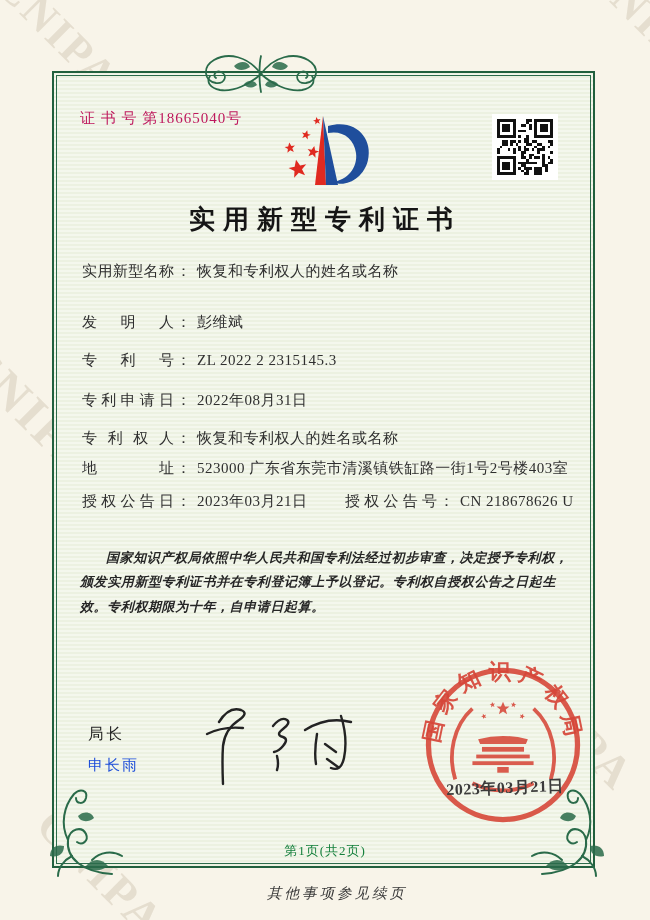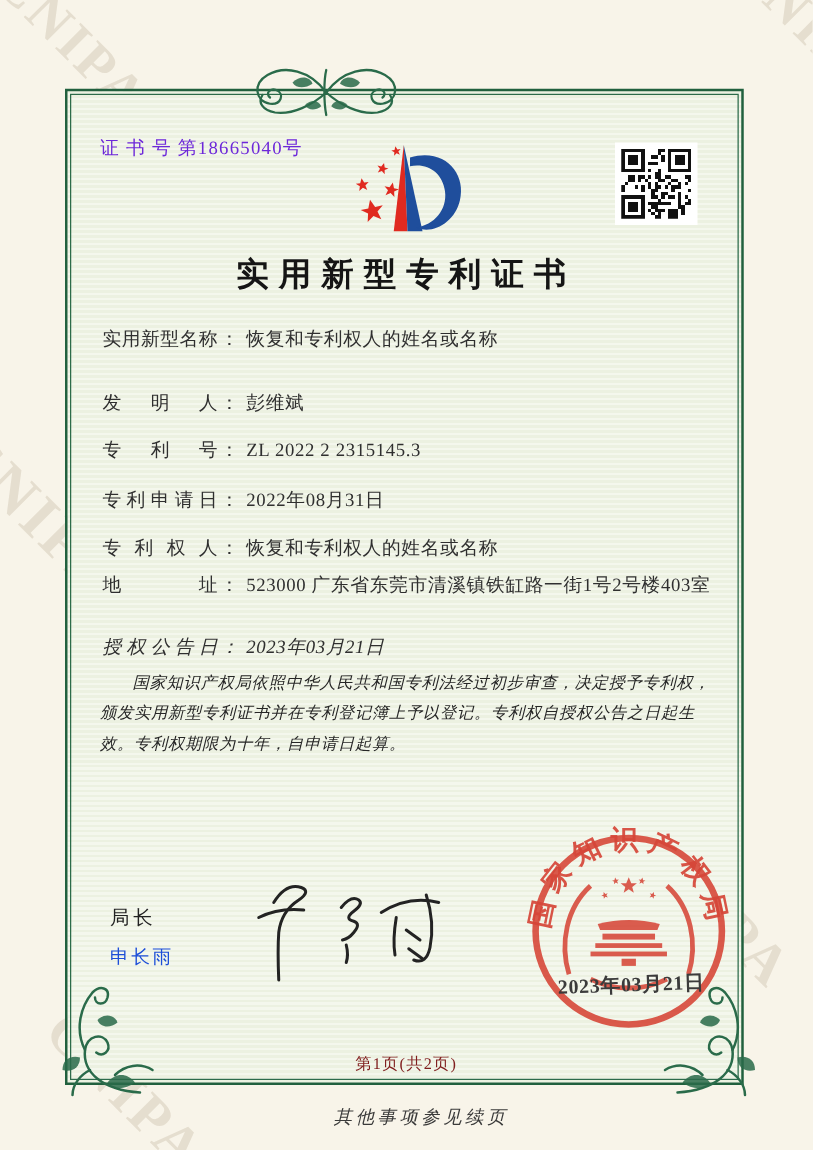--- a/index.html
+++ b/index.html
@@ -23,51 +23,51 @@
   .frame{
     position:absolute;left:52px;top:71px;width:543px;height:797px;
     border:2.5px solid #21603e;
     background:repeating-linear-gradient(0deg,#ecf1e1 0px,#ecf1e1 2px,#f4f7ed 2px,#f4f7ed 4px);
     box-sizing:border-box;
   }
   .frame-inner{
     position:absolute;inset:2px;border:1px solid #2c6b4a;
   }
   
-  .cert-no{position:absolute;left:80px;top:109px;font-size:15px;letter-spacing:1px;color:#6d28d9;}
+  .cert-no{position:absolute;left:80px;top:109px;font-size:15px;letter-spacing:1px;color:#be185d;}
   .logo{position:absolute;left:276px;top:108px;width:100px;height:88px;}
   .qr-box{position:absolute;left:492px;top:114px;width:66px;height:66px;background:#ffffff;display:flex;align-items:center;justify-content:center;}
   .title{
     position:absolute;left:0;right:0;top:202px;text-align:center;
     font-size:26px;font-weight:bold;letter-spacing:8px;color:#151515;
   }
   
   .rows{position:absolute;left:82px;top:0;width:500px;font-size:15px;color:#2f2f2f;}
   .frow{position:absolute;left:0;white-space:nowrap;}
   .flabel{display:inline-block;width:92px;text-align:justify;text-align-last:justify;vertical-align:bottom;}
   .fcolon{display:inline-block;margin:0 6px 0 2px;}
   .fvalue{letter-spacing:0.5px;}
   .pair2{position:absolute;left:263px;top:0;white-space:nowrap;}
   
   .paras{position:absolute;left:80px;top:534px;width:494px;font-size:13px;line-height:1.88;
     letter-spacing:0.6px;color:#262626;font-style:italic;}
-  .paras p{margin:0 0 9px 0;text-indent:2em;}
+  .paras p{margin:12px 0 9px 0;text-indent:2em;font-weight:bold;}
   
   .signer-title{position:absolute;left:88px;top:724px;font-size:15.5px;letter-spacing:3px;color:#222;font-style:normal;}
   .signer-name{position:absolute;left:88px;top:756px;font-size:15px;letter-spacing:2px;color:#1d4ed8;}
   .sign-svg{position:absolute;left:185px;top:692px;width:185px;height:96px;}
   
   .seal{position:absolute;left:417px;top:659px;width:172px;height:172px;opacity:0.92;}
   .seal-date{
     position:absolute;left:438px;top:778px;width:134px;text-align:center;
     font-size:16px;font-weight:bold;color:#3b3b3b;letter-spacing:0.5px;
     transform:rotate(-2deg);font-style:normal;
   }
   
-  .page-indicator{position:absolute;left:0;right:0;top:842px;text-align:center;font-size:13px;color:#7f1d1d;letter-spacing:1px;}
+  .page-indicator{position:absolute;left:0;right:0;top:842px;text-align:center;font-size:13px;color:#15803d;letter-spacing:1px;}
   .continuation{position:absolute;left:0;right:0;top:884px;text-align:center;font-size:14.5px;
     letter-spacing:3px;color:#3a3a3a;font-style:italic;margin-left:24px;}
   
   .orn{position:absolute;pointer-events:none;}
   .orn-top{left:186px;top:48px;width:150px;height:50px;}
   .orn-bl{left:42px;top:786px;width:84px;height:94px;}
   .orn-br{left:528px;top:786px;width:84px;height:94px;transform:scaleX(-1);}
 </style>
 </head>
 <body>
@@ -286,22 +286,25 @@
     </div>
     <div class="frow" style="top:391px;">
       <span class="flabel">专利申请日</span><span class="fcolon">：</span><span class="fvalue">2022年08月31日</span>
     </div>
     <div class="frow" style="top:429px;">
       <span class="flabel">专利权人</span><span class="fcolon">：</span><span class="fvalue">恢复和专利权人的姓名或名称</span>
     </div>
     <div class="frow" style="top:459px;">
       <span class="flabel">地址</span><span class="fcolon">：</span><span class="fvalue">523000 广东省东莞市清溪镇铁缸路一街1号2号楼403室</span>
     </div>
-    <div class="frow" style="top:508px;width:500px;font-style:italic;">
+    <div class="frow" style="top:492px;width:500px;">
       <span class="flabel">授权公告日</span><span class="fcolon">：</span><span class="fvalue">2023年03月21日</span>
+      <span class="pair2">
+        <span class="flabel">授权公告号</span><span class="fcolon">：</span><span class="fvalue">CN 218678626 U</span>
+      </span>
     </div>
   </div>
 
   <div class="paras">
     <p>国家知识产权局依照中华人民共和国专利法经过初步审查，决定授予专利权，颁发实用新型专利证书并在专利登记簿上予以登记。专利权自授权公告之日起生效。专利权期限为十年，自申请日起算。</p>
   </div>
 
   <div class="signer-title">局长</div>
   <div class="signer-name">申长雨</div>
 

